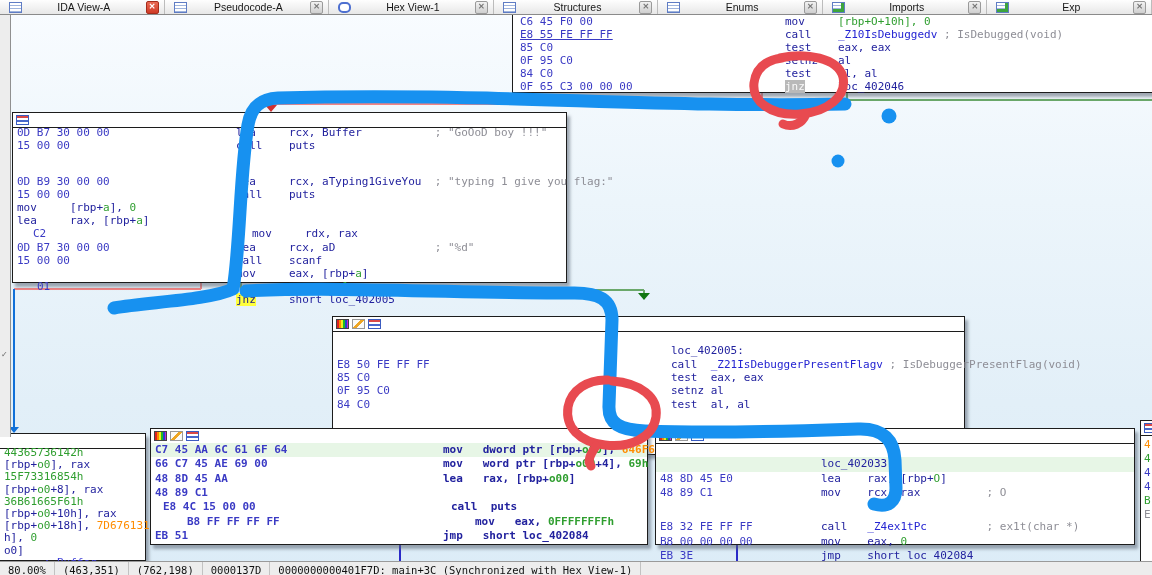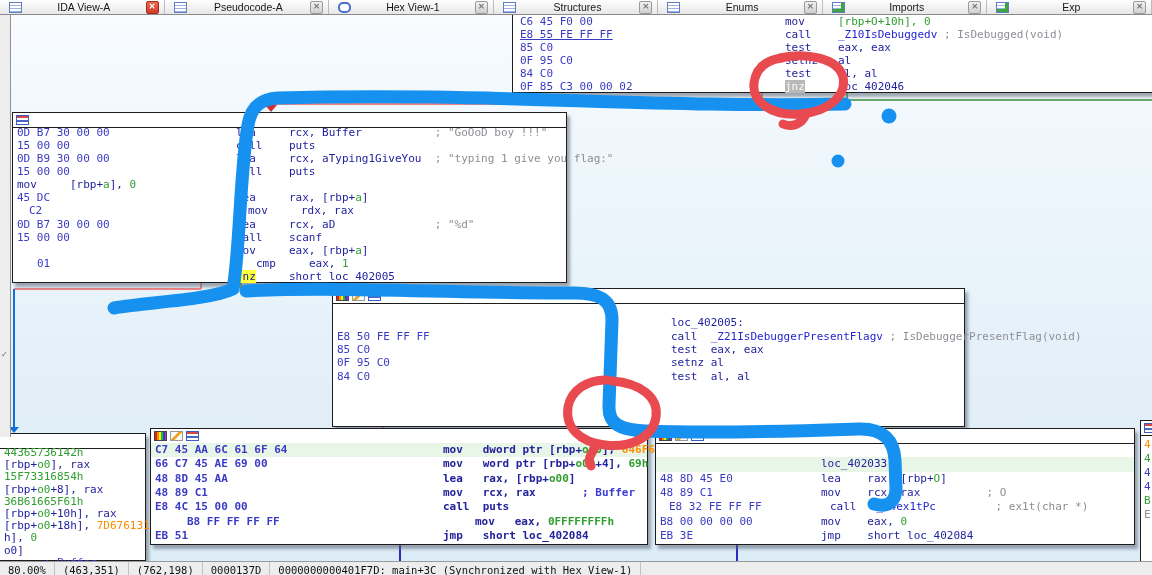--- a/index.html
+++ b/index.html
@@ -138,43 +138,43 @@
     <span class="mark">✓</span>
   </div>
 
   <div class="block" style="left: 512px; top: 0px; width: 700px; height: 93px;">
       <div class="rows" style="top: 13.5px;">
         <div class="row" style="height: 13px; line-height: 13px; padding-left: 7px;"><span class="bytes" style="width: 265px;">C6 45 F0 00</span><span class="code"><span class="tk-mn">mov     </span><span class="tk-var">[rbp+O+10h], 0</span></span></div>
         <div class="row" style="height: 13px; line-height: 13px; padding-left: 7px;"><span class="bytes" style="width: 265px; text-decoration: underline;">E8 55 FE FF FF</span><span class="code"><span class="tk-mn">call    </span><span class="tk-nm">_Z10IsDebuggedv</span><span class="tk-cm"> ; IsDebugged(void)</span></span></div>
         <div class="row" style="height: 13px; line-height: 13px; padding-left: 7px;"><span class="bytes" style="width: 265px;">85 C0</span><span class="code"><span class="tk-mn">test    </span><span class="tk-op">eax, eax</span></span></div>
         <div class="row" style="height: 13px; line-height: 13px; padding-left: 7px;"><span class="bytes" style="width: 265px;">0F 95 C0</span><span class="code"><span class="tk-mn">setnz   </span><span class="tk-op">al</span></span></div>
         <div class="row" style="height: 13px; line-height: 13px; padding-left: 7px;"><span class="bytes" style="width: 265px;">84 C0</span><span class="code"><span class="tk-mn">test    </span><span class="tk-op">al, al</span></span></div>
-        <div class="row" style="height: 13px; line-height: 13px; padding-left: 7px;"><span class="bytes" style="width: 265px;">0F 85 C3 00 00 02</span><span class="code"><span class="tk-hg">jnz</span><span class="tk-op">     </span><span class="tk-op">loc_402046</span></span></div>
+        <div class="row" style="height: 13px; line-height: 13px; padding-left: 7px;"><span class="bytes" style="width: 265px;">0F 65 C3 00 00 00</span><span class="code"><span class="tk-hg">jnz</span><span class="tk-op">     </span><span class="tk-op">loc_402046</span></span></div>
       </div>
     </div>
     <div class="block" style="left: 12px; top: 112px; width: 555px; height: 171px;">
       <div class="bheader">
         <span class="bicon ic-win"></span>
       </div>
       <div class="rows" style="top: 13px;">
         <div class="row" style="height: 13.08px; line-height: 13.08px; padding-left: 4px;"><span class="bytes" style="width: 219px;">0D B7 30 00 00</span><span class="code"><span class="tk-mn">lea     </span><span class="tk-op">rcx, Buffer</span><span class="tk-op">           </span><span class="tk-cm">; "GoOoD boy !!!"</span></span></div>
         <div class="row" style="height: 13.08px; line-height: 13.08px; padding-left: 4px;"><span class="bytes" style="width: 219px;">15 00 00</span><span class="code"><span class="tk-mn">call    </span><span class="tk-op">puts</span></span></div>
-        <div class="row" style="height: 13.08px; line-height: 13.08px; padding-left: 4px;"><span class="bytes" style="width: 219px;">0D B9 30 00 00</span><span class="code"><span class="tk-mn">lea     </span><span class="tk-op">rcx, aTyping1GiveYou</span><span class="tk-op">  </span><span class="tk-cm">; "typing 1 give you flag:"</span></span></div>
+        <div class="row" style="height: 13.08px; line-height: 13.08px; padding-left: 4px; margin-top: 23px;"><span class="bytes" style="width: 219px;">0D B9 30 00 00</span><span class="code"><span class="tk-mn">lea     </span><span class="tk-op">rcx, aTyping1GiveYou</span><span class="tk-op">  </span><span class="tk-cm">; "typing 1 give you flag:"</span></span></div>
         <div class="row" style="height: 13.08px; line-height: 13.08px; padding-left: 4px;"><span class="bytes" style="width: 219px;">15 00 00</span><span class="code"><span class="tk-mn">call    </span><span class="tk-op">puts</span></span></div>
         <div class="row" style="height: 13.08px; line-height: 13.08px; padding-left: 4px;"><span class="code"><span class="tk-mn">mov     </span><span class="tk-op">[rbp+</span><span class="tk-var">a</span><span class="tk-op">], </span><span class="tk-num">0</span></span></div>
-        <div class="row" style="height: 13.08px; line-height: 13.08px; padding-left: 4px;"><span class="bytes" style="width: 219px;">45 DC</span><span class="code"><span class="tk-mn">lea     </span><span class="tk-op">rax, [rbp+</span><span class="tk-var">a</span><span class="tk-op">]</span></span></div>
-        <div class="row" style="height: 13.08px; line-height: 13.08px; padding-left: 16px;"><span class="bytes" style="width: 219px;">C2</span><span class="code"><span class="tk-mn">mov     </span><span class="tk-op">rdx, rax</span></span></div>
+        <div class="row" style="height: 13.08px; line-height: 13.08px; padding-left: 4px;"><span class="code"><span class="tk-mn">lea     </span><span class="tk-op">rax, [rbp+</span><span class="tk-var">a</span><span class="tk-op">]</span></span></div>
+        <div class="row" style="height: 13.08px; line-height: 13.08px; padding-left: 4px; margin-left: 16px;"><span class="bytes" style="width: 219px;">C2</span><span class="code"><span class="tk-mn">mov     </span><span class="tk-op">rdx, rax</span></span></div>
         <div class="row" style="height: 13.08px; line-height: 13.08px; padding-left: 4px;"><span class="bytes" style="width: 219px;">0D B7 30 00 00</span><span class="code"><span class="tk-mn">lea     </span><span class="tk-op">rcx, aD</span><span class="tk-op">               </span><span class="tk-cm">; "%d"</span></span></div>
         <div class="row" style="height: 13.08px; line-height: 13.08px; padding-left: 4px;"><span class="bytes" style="width: 219px;">15 00 00</span><span class="code"><span class="tk-mn">call    </span><span class="tk-op">scanf</span></span></div>
         <div class="row" style="height: 13.08px; line-height: 13.08px; padding-left: 4px;"><span class="bytes" style="width: 219px; margin-top: 39px;">DC</span><span class="code"><span class="tk-mn">mov     </span><span class="tk-op">eax, [rbp+</span><span class="tk-var">a</span><span class="tk-op">]</span></span></div>
         <div class="row" style="height: 13.08px; line-height: 13.08px; padding-left: 4px; margin-left: 20px;"><span class="bytes" style="width: 219px;">01</span><span class="code"><span class="tk-mn">cmp     </span><span class="tk-op">eax, </span><span class="tk-num">1</span></span></div>
         <div class="row" style="height: 13.08px; line-height: 13.08px; padding-left: 4px;"><span class="bytes" style="width: 219px;"></span><span class="code"><span class="tk-hy">jnz</span><span class="tk-op">     </span><span class="tk-op">short loc_402005</span></span></div>
       </div>
     </div>
-    <div class="block" style="left: 332px; top: 288px; width: 633px; height: 139px;">
+    <div class="block" style="left: 332px; top: 316px; width: 633px; height: 139px;">
       <div class="bheader">
         <span class="bicon ic-pal"></span>
         <span class="bicon ic-pen"></span>
         <span class="bicon ic-win"></span>
       </div>
       <div class="rows" style="top: 14px;">
         <div class="row" style="height: 13.35px; line-height: 13.35px; padding-left: 4px;"><span class="bytes" style="width: 334px;"></span><span class="code"></span></div>
         <div class="row" style="height: 13.35px; line-height: 13.35px; padding-left: 4px;"><span class="bytes" style="width: 334px;"></span><span class="code"><span class="tk-lb">loc_402005:</span></span></div>
         <div class="row" style="height: 13.35px; line-height: 13.35px; padding-left: 4px; justify-content: space-between;"><span class="bytes" style="width: 334px;">E8 50 FE FF FF</span><span class="code"><span class="tk-mn">call  </span><span class="tk-nm">_Z21IsDebuggerPresentFlagv</span><span class="tk-cm"> ; IsDebuggerPresentFlag(void)</span></span></div>
         <div class="row" style="height: 13.35px; line-height: 13.35px; padding-left: 4px;"><span class="bytes" style="width: 334px;">85 C0</span><span class="code"><span class="tk-mn">test  </span><span class="tk-op">eax, eax</span></span></div>
@@ -200,38 +200,38 @@
     <div class="block" style="left: 150px; top: 428px; width: 498px; height: 117px;">
       <div class="bheader">
         <span class="bicon ic-pal"></span>
         <span class="bicon ic-pen"></span>
         <span class="bicon ic-win"></span>
       </div>
       <div class="rows" style="top: 14px; font-weight: bold;">
         <div class="row bg-grn" style="height: 14.35px; line-height: 14.35px; padding-left: 4px;"><span class="bytes" style="width: 288px;">C7 45 AA 6C 61 6F 64</span><span class="code"><span class="tk-mn">mov   </span><span class="tk-op">dword ptr [rbp+</span><span class="tk-var">o00</span><span class="tk-op">], </span><span class="tk-o">646F616Ch</span></span></div>
         <div class="row" style="height: 14.35px; line-height: 14.35px; padding-left: 4px;"><span class="bytes" style="width: 288px;">66 C7 45 AE 69 00</span><span class="code"><span class="tk-mn">mov   </span><span class="tk-op">word ptr [rbp+</span><span class="tk-var">o00</span><span class="tk-op">+4], </span><span class="tk-num">69h</span><span class="tk-cm"> ; 'i'</span></span></div>
         <div class="row" style="height: 14.35px; line-height: 14.35px; padding-left: 4px;"><span class="bytes" style="width: 288px;">48 8D 45 AA</span><span class="code"><span class="tk-mn">lea   </span><span class="tk-op">rax, [rbp+</span><span class="tk-var">o00</span><span class="tk-op">]</span></span></div>
-        <div class="row" style="height: 14.35px; line-height: 14.35px; padding-left: 4px;"><span class="bytes" style="width: 288px;">48 89 C1</span><span class="code"><span class="tk-mn">mov   </span><span class="tk-op">rcx, rax</span><span class="tk-op">       </span><span class="tk-bc">; Buffer</span></span></div>
-        <div class="row" style="height: 14.35px; line-height: 14.35px; padding-left: 4px;"><span class="bytes" style="width: 288px;">E8 4C 15 00 00</span><span class="code"><span class="tk-mn">call  </span><span class="tk-op">puts</span></span></div>
+        <div class="row" style="height: 14.35px; line-height: 14.35px; padding-left: 4px;"><span class="bytes" style="width: 288px;">48 89 C1</span></div>
+        <div class="row" style="height: 14.35px; line-height: 14.35px; padding-left: 12px;"><span class="bytes" style="width: 288px;">E8 4C 15 00 00</span><span class="code"><span class="tk-mn">call  </span><span class="tk-op">puts</span></span></div>
         <div class="row" style="height: 14.35px; line-height: 14.35px; padding-left: 4px; margin-left: 32px;"><span class="bytes" style="width: 288px;">B8 FF FF FF FF</span><span class="code"><span class="tk-mn">mov   </span><span class="tk-op">eax, </span><span class="tk-num">0FFFFFFFFh</span></span></div>
         <div class="row" style="height: 14.35px; line-height: 14.35px; padding-left: 4px;"><span class="bytes" style="width: 288px;">EB 51</span><span class="code"><span class="tk-mn">jmp   </span><span class="tk-op">short loc_402084</span></span></div>
       </div>
     </div>
     <div class="block" style="left: 655px; top: 428px; width: 480px; height: 117px;">
       <div class="bheader">
         <span class="bicon ic-pal"></span>
         <span class="bicon ic-pen"></span>
         <span class="bicon ic-win"></span>
       </div>
       <div class="rows" style="top: 14px;">
         <div class="row" style="height: 14.35px; line-height: 14.35px; padding-left: 4px;"><span class="bytes" style="width: 161px;"></span><span class="code"></span></div>
         <div class="row bg-grn" style="height: 14.35px; line-height: 14.35px; padding-left: 4px;"><span class="bytes" style="width: 161px;"></span><span class="code"><span class="tk-lb">loc_402033:</span></span></div>
         <div class="row" style="height: 14.35px; line-height: 14.35px; padding-left: 4px;"><span class="bytes" style="width: 161px;">48 8D 45 E0</span><span class="code"><span class="tk-mn">lea    </span><span class="tk-op">rax, [rbp+</span><span class="tk-var">O</span><span class="tk-op">]</span></span></div>
         <div class="row" style="height: 14.35px; line-height: 14.35px; padding-left: 4px;"><span class="bytes" style="width: 161px;">48 89 C1</span><span class="code"><span class="tk-mn">mov    </span><span class="tk-op">rcx, rax</span><span class="tk-op">          </span><span class="tk-cm">; O</span></span></div>
-        <div class="row" style="height: 14.35px; line-height: 14.35px; padding-left: 13px;"><span class="bytes" style="width: 161px;">E8 32 FE FF FF</span><span class="code"><span class="tk-mn">call   </span><span class="tk-nm">_Z4ex1tPc</span><span class="tk-op">         </span><span class="tk-cm">; ex1t(char *)</span></span></div>
+        <div class="row" style="height: 14.35px; line-height: 14.35px; padding-left: 4px; margin-top: 20px;"><span class="bytes" style="width: 161px;">E8 32 FE FF FF</span><span class="code"><span class="tk-mn">call   </span><span class="tk-nm">_Z4ex1tPc</span><span class="tk-op">         </span><span class="tk-cm">; ex1t(char *)</span></span></div>
         <div class="row" style="height: 14.35px; line-height: 14.35px; padding-left: 4px;"><span class="bytes" style="width: 161px;">B8 00 00 00 00</span><span class="code"><span class="tk-mn">mov    </span><span class="tk-op">eax, </span><span class="tk-num">0</span></span></div>
         <div class="row" style="height: 14.35px; line-height: 14.35px; padding-left: 4px;"><span class="bytes" style="width: 161px;">EB 3E</span><span class="code"><span class="tk-mn">jmp    </span><span class="tk-op">short loc_402084</span></span></div>
       </div>
     </div>
     <div class="block" style="left: 1140px; top: 420px; width: 60px; height: 142px;">
       <div class="bheader">
         <span class="bicon ic-win"></span>
       </div>
       <div class="rows" style="top: 17px;">
         <div class="row" style="height: 14px; line-height: 14px; padding-left: 3px;"><span class="code"><span class="tk-o">4</span></span></div>

